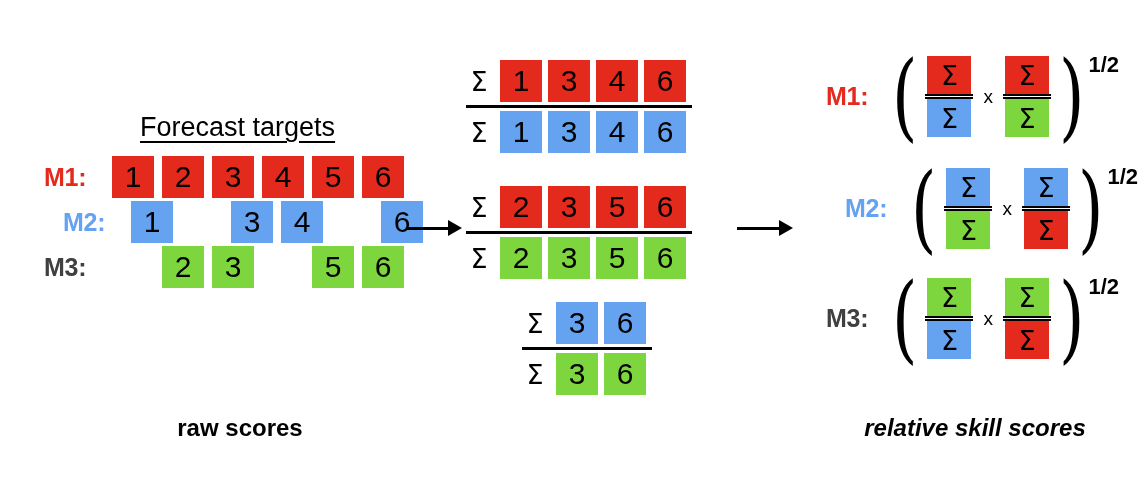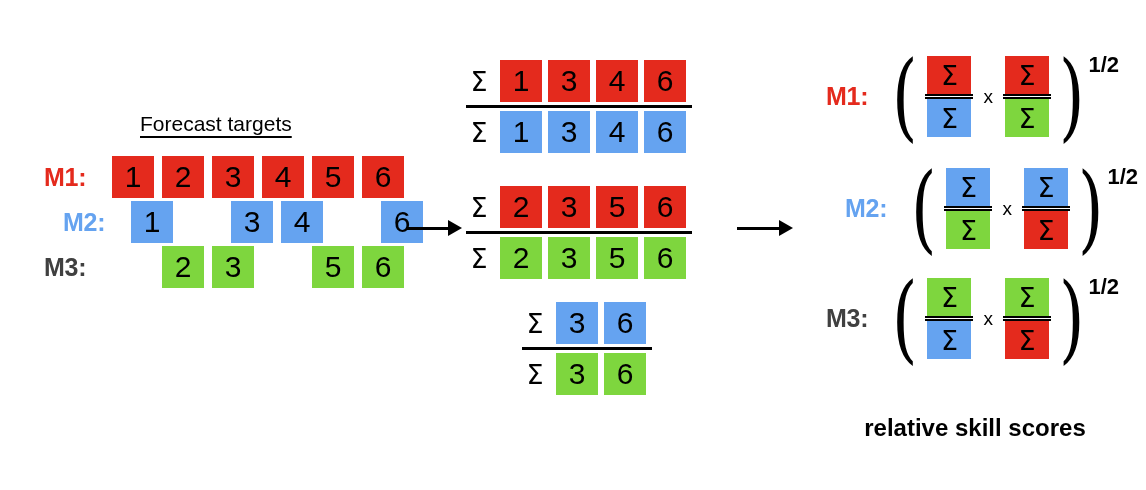--- a/index.html
+++ b/index.html
@@ -42,21 +42,21 @@
   #panel-raw {
     position: absolute;
     left: 44px;
     top: 112px;
     width: 350px;
   }
   .forecast-title {
     position: absolute;
     left: 96px;
     top: 0px;
-    font-size: 21px;
+    font-size: 27px;
     color: #000;
     text-decoration: underline;
     text-underline-offset: 5px;
     text-decoration-thickness: 2px;
     white-space: nowrap;
   }
   .raw-row {
     position: absolute;
     display: flex;
     align-items: center;
@@ -395,15 +395,16 @@
             <div class="sigma-cell green">Σ</div>
             <div class="dbl-bar"></div>
             <div class="sigma-cell red">Σ</div>
           </div>
         </div>
         <span class="paren">)</span>
         <span class="exponent">1/2</span>
       </div>
     </div>
 
-  <div class="caption" style="left:840px; top:414px; width:270px;">relative skill scores</div>
+  <div class="caption" style="left:125px; top:414px; width:230px;">raw scores</div>
+  <div class="caption" style="left:840px; top:414px; width:270px;font-style:italic;">relative skill scores</div>
 
 </div>
 
 </body></html>

